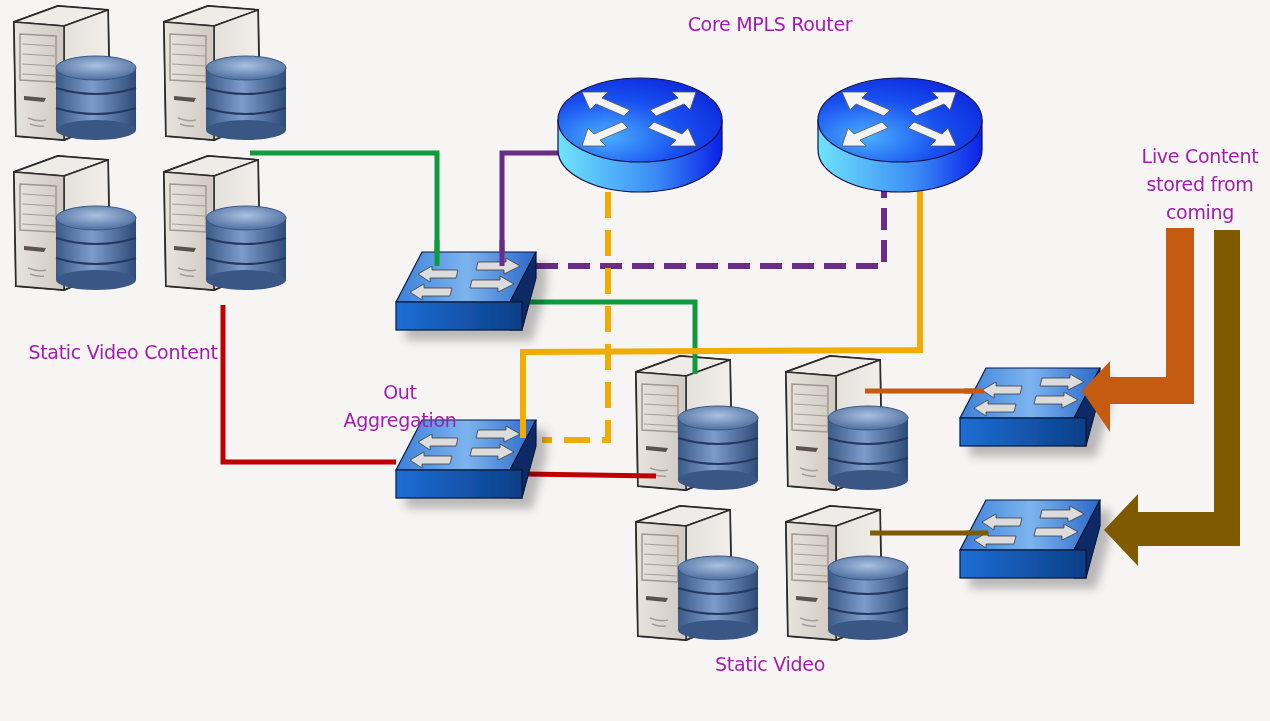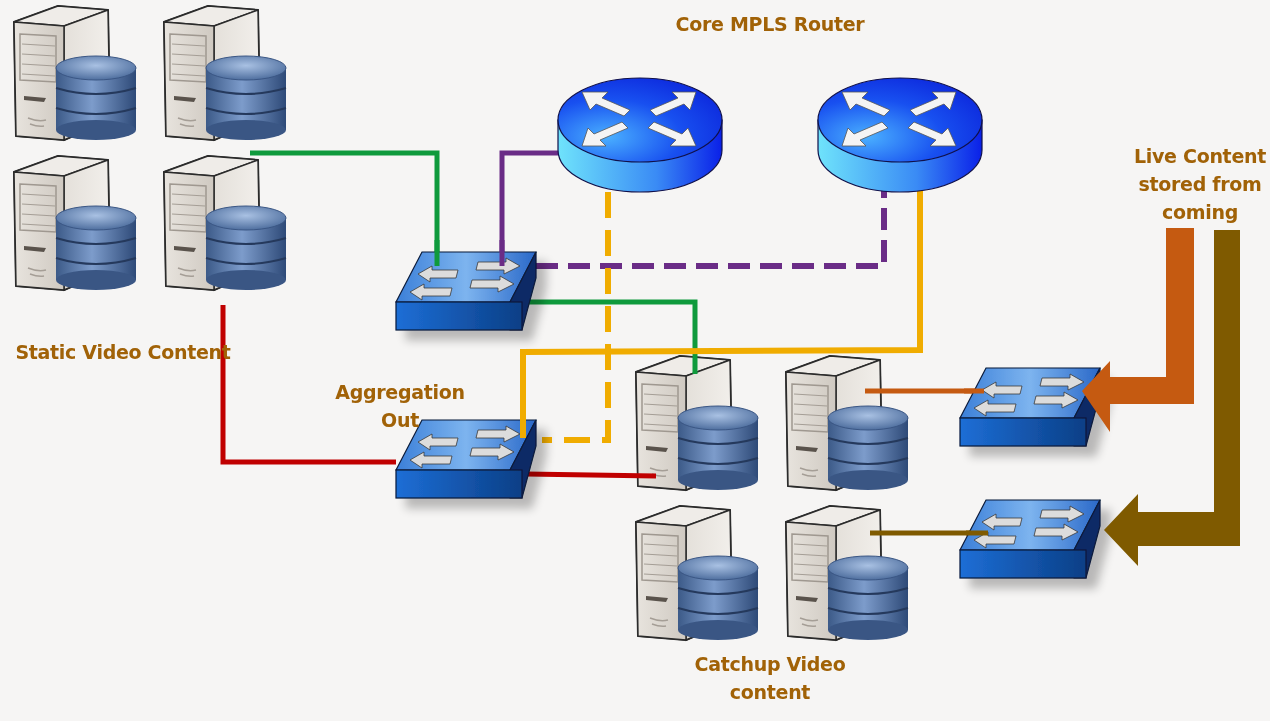--- a/index.html
+++ b/index.html
@@ -1,19 +1,19 @@
 <!DOCTYPE html>
 <html><head>
 <meta charset="utf-8">
 <style>
   html, body { margin: 0; padding: 0; }
   body { width: 1270px; height: 721px; background: #f6f5f4; position: relative; overflow: hidden;
          font-family: "DejaVu Sans", sans-serif; }
   svg#diagram { position: absolute; left: 0; top: 0; }
-  .label { position: absolute; font-weight: bold; color: #a16207; font-size: 19px; text-align: center; line-height: 28px; letter-spacing: -0.3px; }
+  .label { position: absolute; font-weight: normal; color: #a21caf; font-size: 19px; text-align: center; line-height: 28px; letter-spacing: -0.3px; }
 </style>
 </head>
 <body>
 
 <svg id="diagram" width="1270" height="721" viewBox="0 0 1270 721">
   <defs>
     <linearGradient id="towerFront" x1="0" x2="1">
       <stop offset="0" stop-color="#e8e4de"></stop>
         <stop offset="1" stop-color="#cfc9c1"></stop>
     </linearGradient>
@@ -177,24 +177,23 @@
     <path d="M1166 228 L1194 228 L1194 404 L1110 404 L1110 432 L1082 391 L1110 361 L1110 377 L1166 377 Z" fill="#c55a11"></path>
   </g>
   <g>
     <path d="M1214 230 L1240 230 L1240 546 L1138 546 L1138 566 L1104 530 L1138 494 L1138 512 L1214 512 Z" fill="#7f5a00"></path>
   </g>
 </svg>
 
 <div class="label" style="left:660px; top:10px; width:220px;">Core MPLS Router</div>
 <div class="label" style="left:8px; top:338px; width:230px;">Static Video Content</div>
 <div class="label" style="left:330px; top:378px; width:140px;">
+  <div>Out</div>
   <div>Aggregation</div>
-  <div>Out</div>
 </div>
 <div class="label" style="left:1068px; top:142px; width:192px;margin-left:36px;">
   <div>Live Content</div>
   <div>stored from</div>
   <div>coming</div>
 </div>
 <div class="label" style="left:680px; top:650px; width:180px;">
-  <div>Catchup Video</div>
-  <div>content</div>
+  <div>Static Video</div>
 </div>
 
 </body></html>

